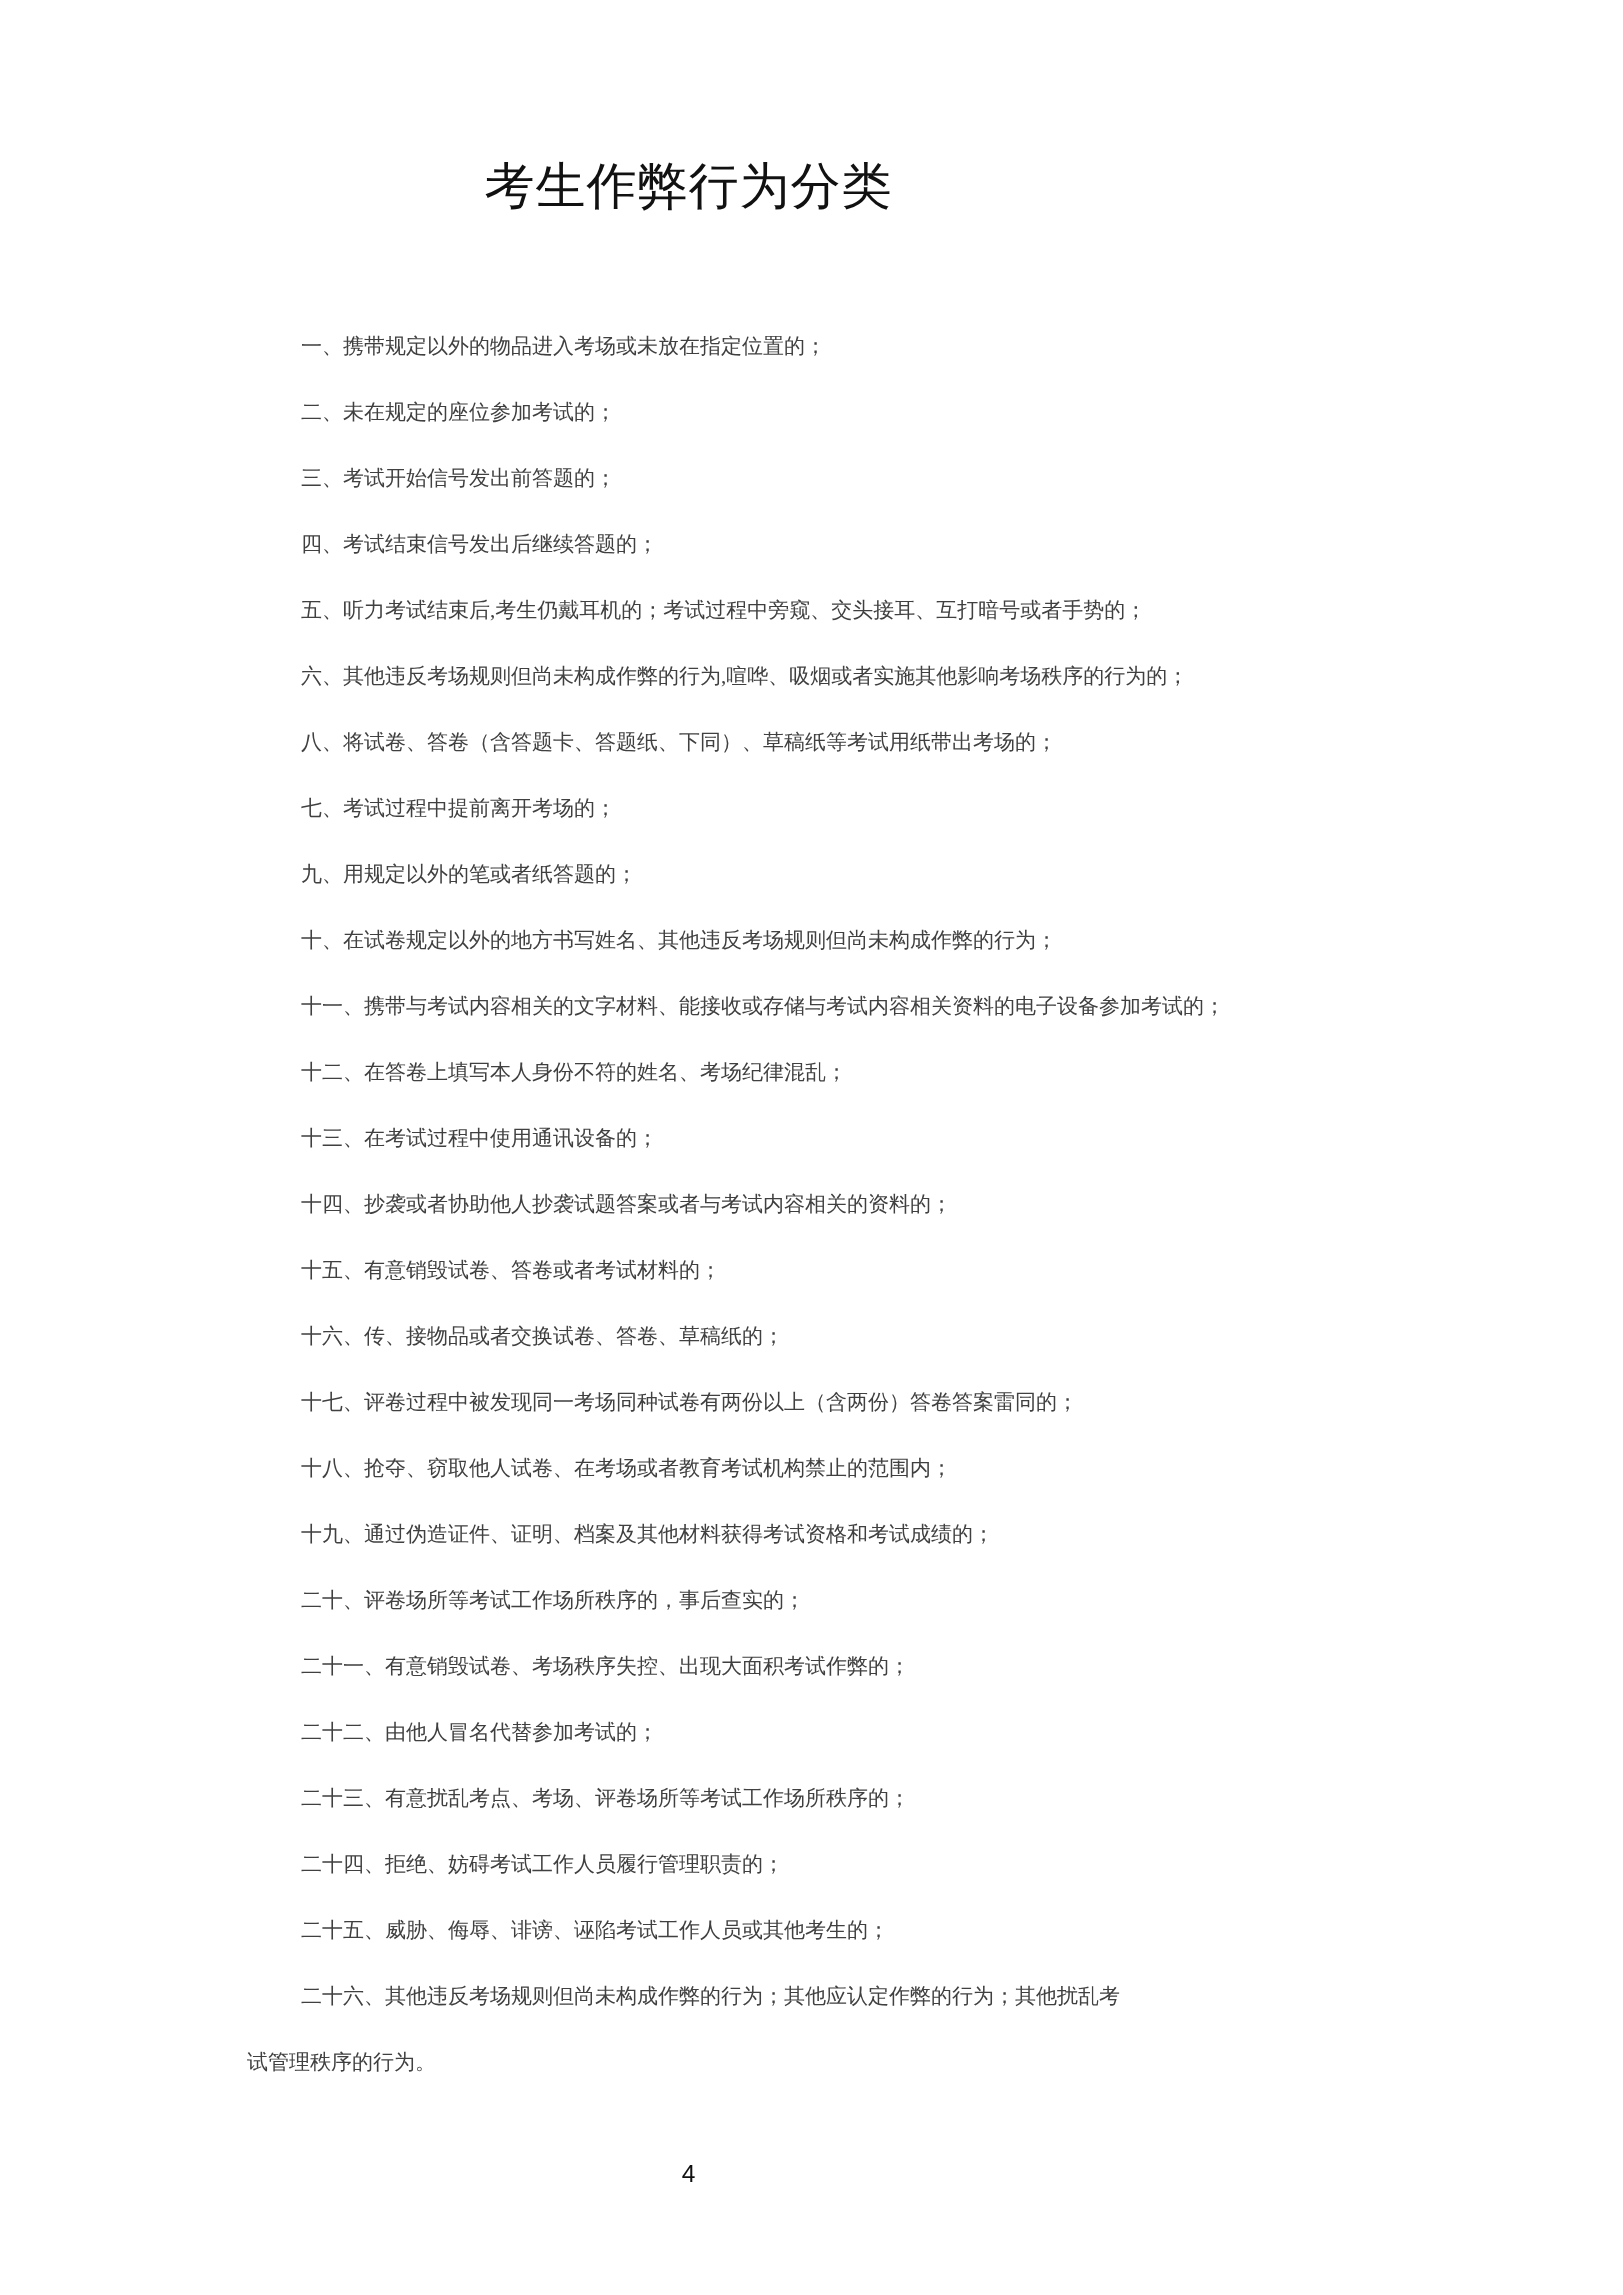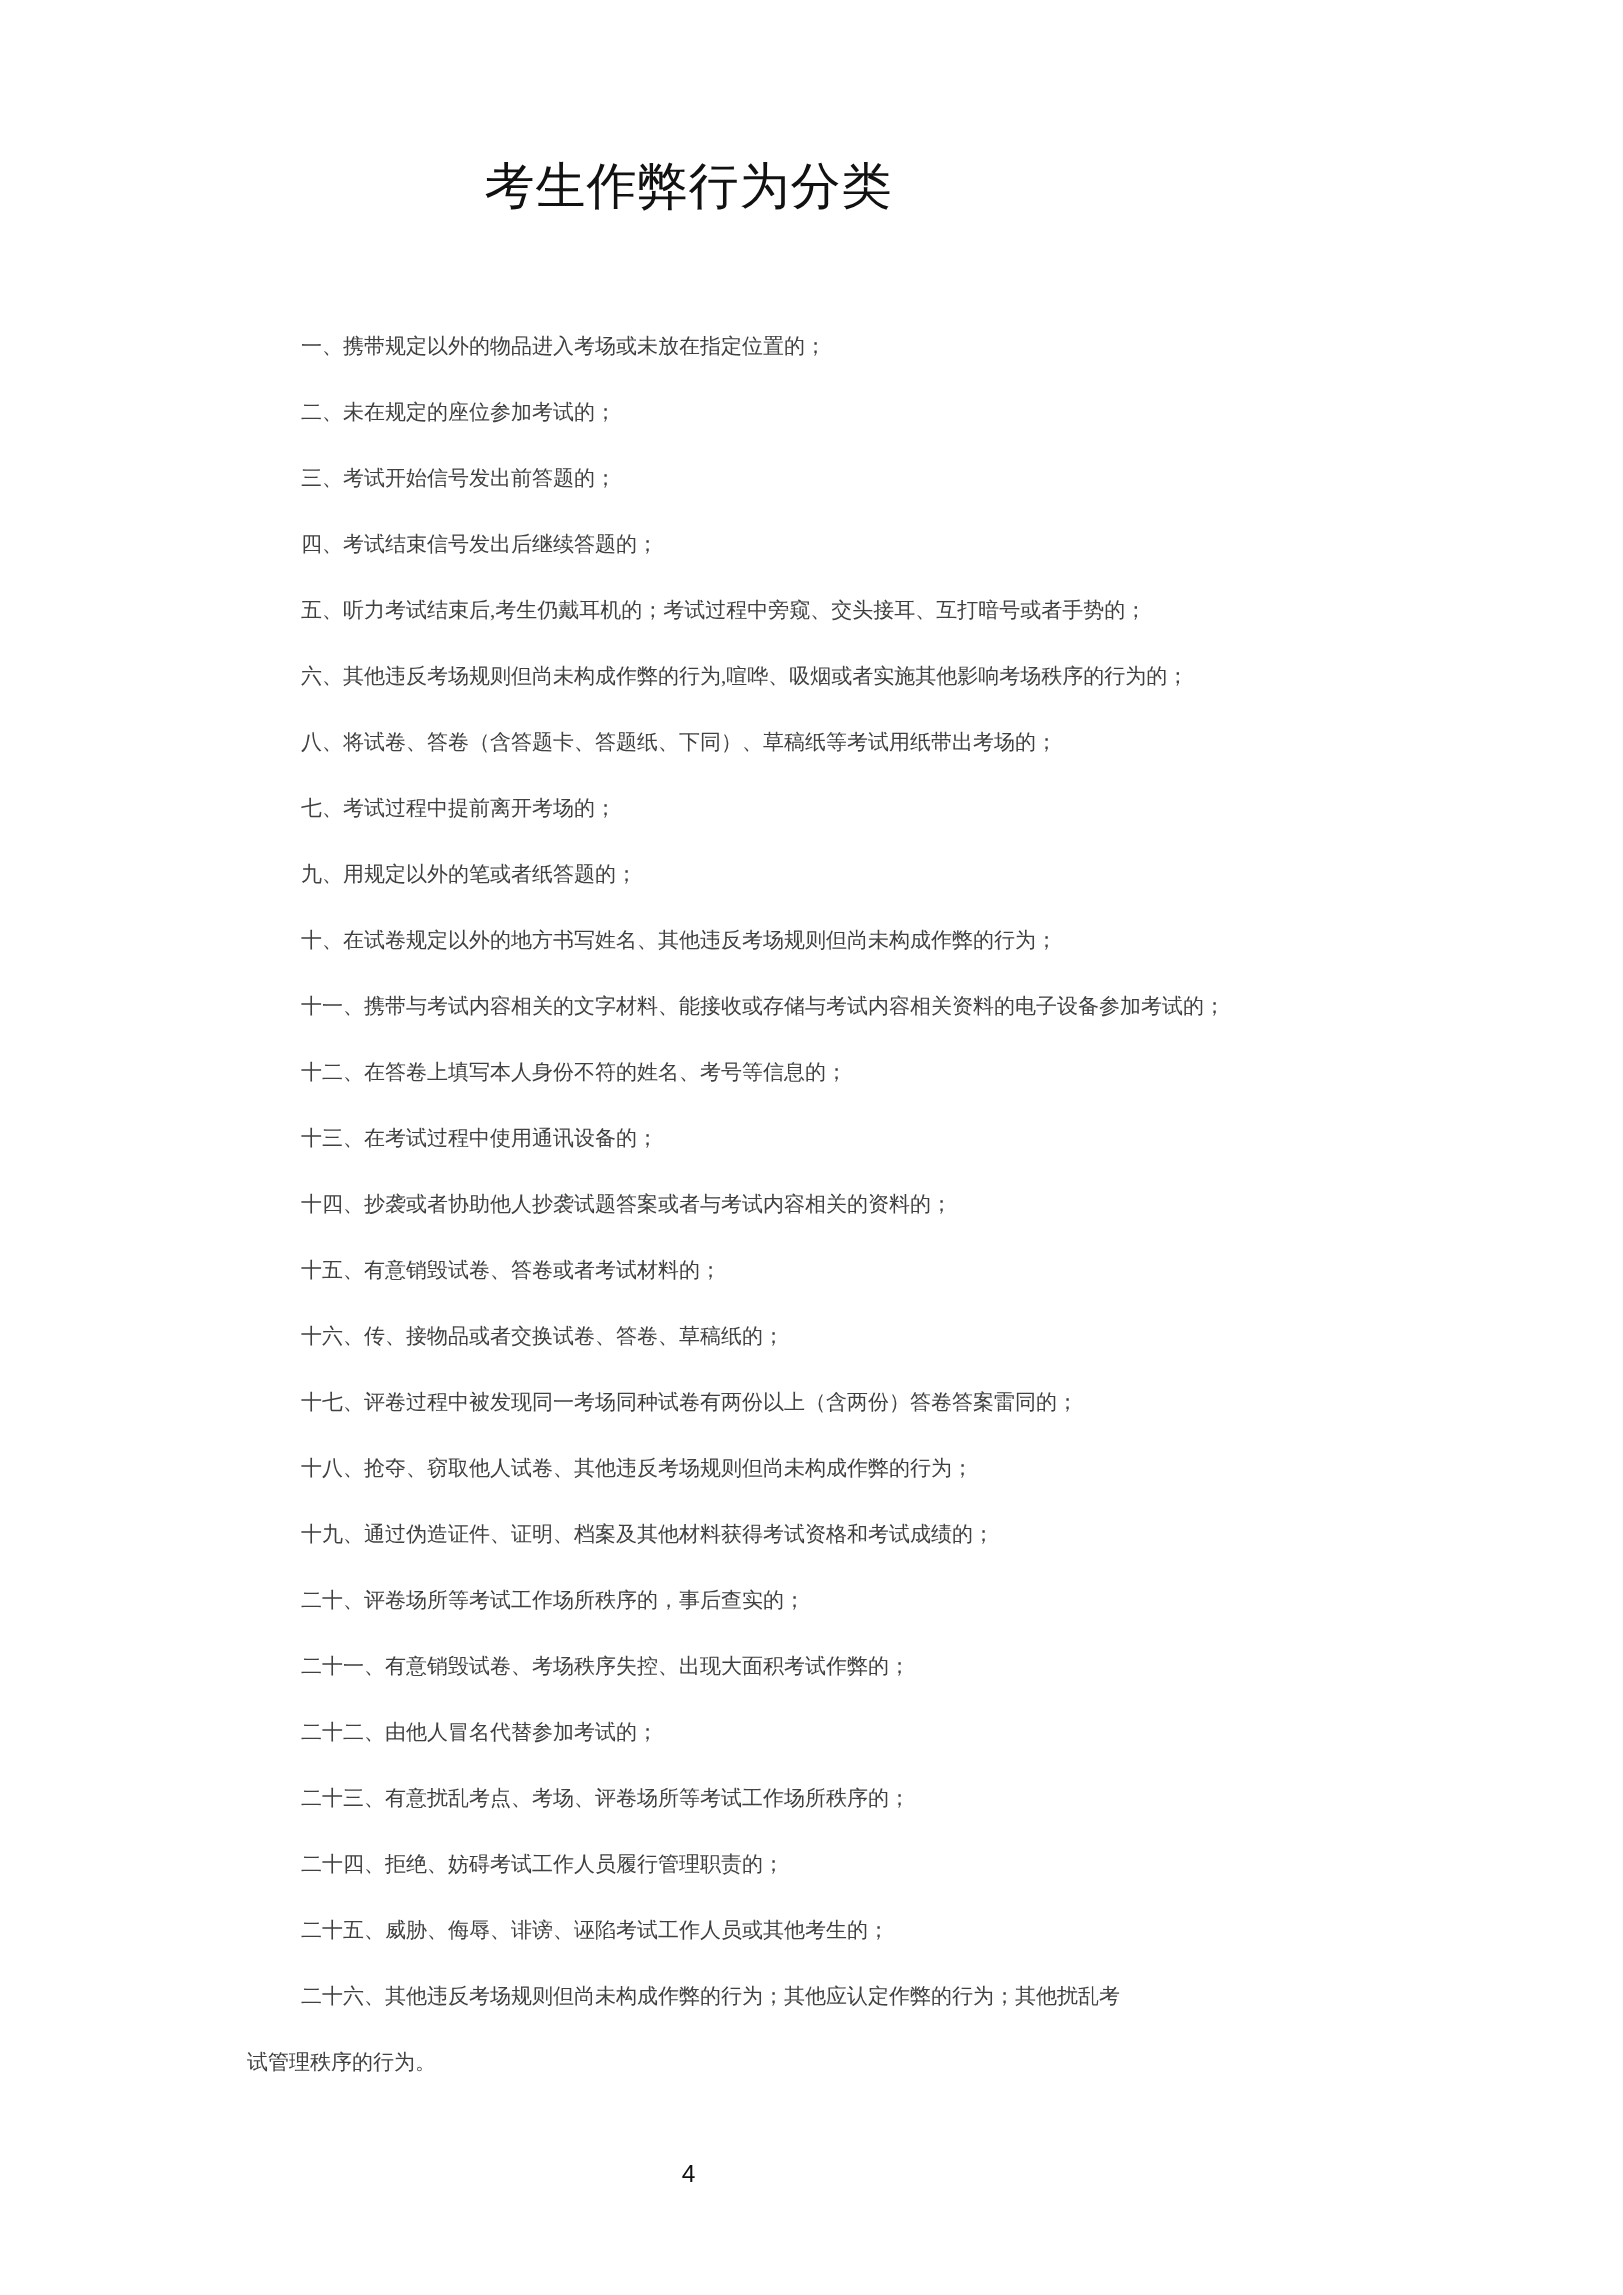--- a/index.html
+++ b/index.html
@@ -65,27 +65,27 @@
       <p class="line indent">二、未在规定的座位参加考试的；</p>
       <p class="line indent">三、考试开始信号发出前答题的；</p>
       <p class="line indent">四、考试结束信号发出后继续答题的；</p>
       <p class="line indent">五、听力考试结束后,考生仍戴耳机的；考试过程中旁窥、交头接耳、互打暗号或者手势的；</p>
       <p class="line indent">六、其他违反考场规则但尚未构成作弊的行为,喧哗、吸烟或者实施其他影响考场秩序的行为的；</p>
       <p class="line indent">八、将试卷、答卷（含答题卡、答题纸、下同）、草稿纸等考试用纸带出考场的；</p>
       <p class="line indent">七、考试过程中提前离开考场的；</p>
       <p class="line indent">九、用规定以外的笔或者纸答题的；</p>
       <p class="line indent">十、在试卷规定以外的地方书写姓名、其他违反考场规则但尚未构成作弊的行为；</p>
       <p class="line indent">十一、携带与考试内容相关的文字材料、能接收或存储与考试内容相关资料的电子设备参加考试的；</p>
-      <p class="line indent">十二、在答卷上填写本人身份不符的姓名、考号等信息的；</p>
+      <p class="line indent">十二、在答卷上填写本人身份不符的姓名、考场纪律混乱；</p>
       <p class="line indent">十三、在考试过程中使用通讯设备的；</p>
       <p class="line indent">十四、抄袭或者协助他人抄袭试题答案或者与考试内容相关的资料的；</p>
       <p class="line indent">十五、有意销毁试卷、答卷或者考试材料的；</p>
       <p class="line indent">十六、传、接物品或者交换试卷、答卷、草稿纸的；</p>
       <p class="line indent">十七、评卷过程中被发现同一考场同种试卷有两份以上（含两份）答卷答案雷同的；</p>
-      <p class="line indent">十八、抢夺、窃取他人试卷、其他违反考场规则但尚未构成作弊的行为；</p>
+      <p class="line indent">十八、抢夺、窃取他人试卷、在考场或者教育考试机构禁止的范围内；</p>
       <p class="line indent">十九、通过伪造证件、证明、档案及其他材料获得考试资格和考试成绩的；</p>
       <p class="line indent">二十、评卷场所等考试工作场所秩序的，事后查实的；</p>
       <p class="line indent">二十一、有意销毁试卷、考场秩序失控、出现大面积考试作弊的；</p>
       <p class="line indent">二十二、由他人冒名代替参加考试的；</p>
       <p class="line indent">二十三、有意扰乱考点、考场、评卷场所等考试工作场所秩序的；</p>
       <p class="line indent">二十四、拒绝、妨碍考试工作人员履行管理职责的；</p>
       <p class="line indent">二十五、威胁、侮辱、诽谤、诬陷考试工作人员或其他考生的；</p>
       <p class="line indent">二十六、其他违反考场规则但尚未构成作弊的行为；其他应认定作弊的行为；其他扰乱考</p>
       <p class="line">试管理秩序的行为。</p>
     </section>

